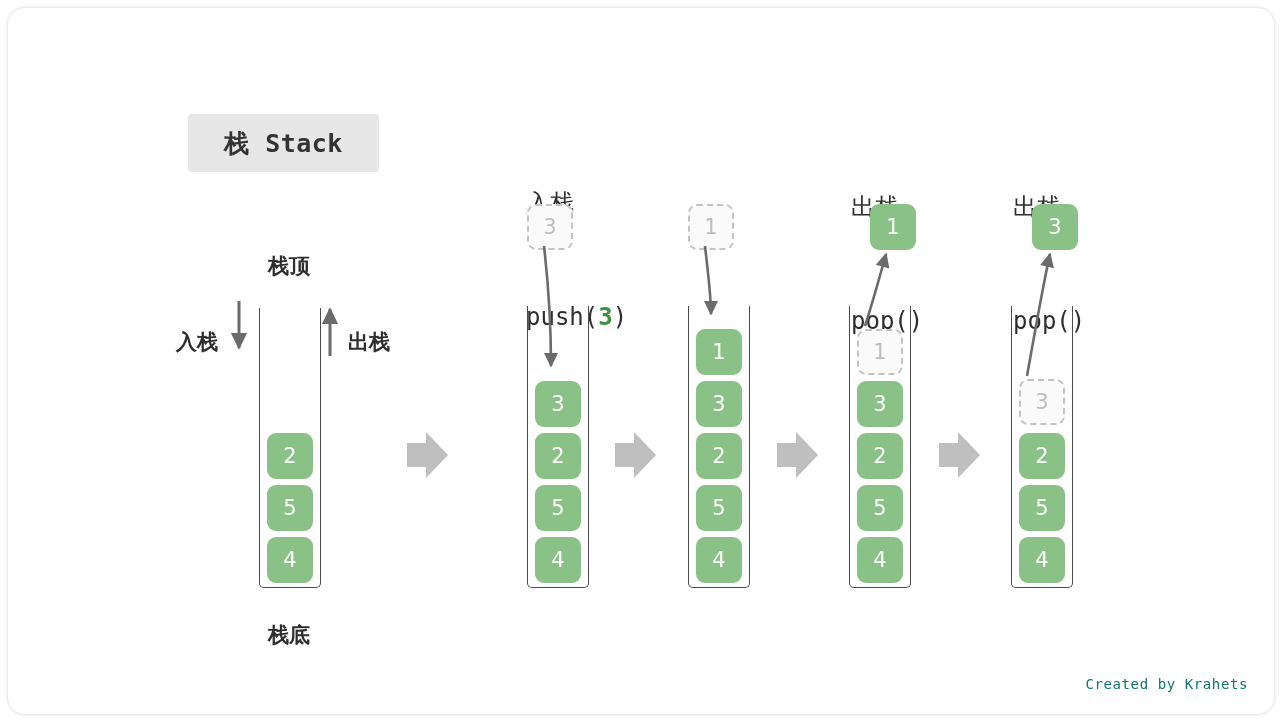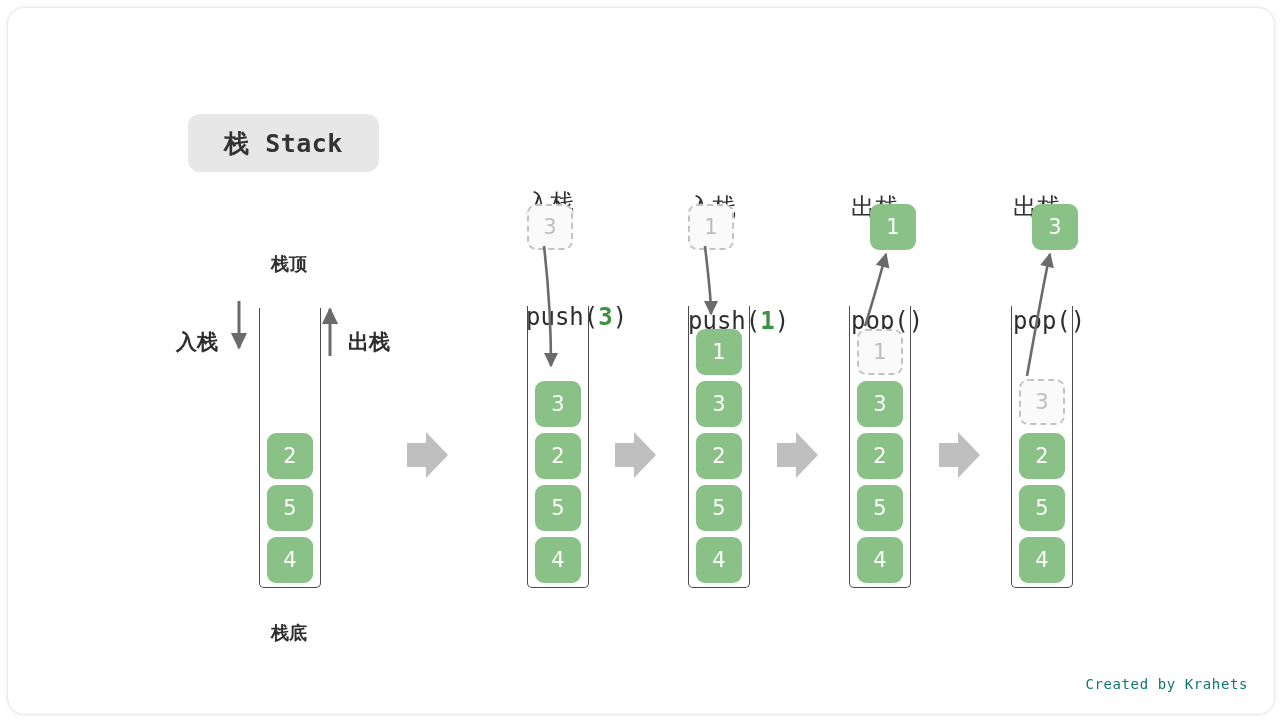--- a/index.html
+++ b/index.html
@@ -30,21 +30,21 @@
   }
 
   
   #title-badge {
     position: absolute;
     left: 180px;
     top: 106px;
     width: 191px;
     height: 58px;
     background: #e7e7e7;
-    border-radius: 12px;
+    border-radius: 4px;
     display: flex;
     align-items: center;
     justify-content: center;
   }
   #title-badge .t {
     font-family: "DejaVu Sans Mono", "Liberation Mono", monospace;
     font-size: 25px;
     font-weight: bold;
     color: #333333;
     letter-spacing: 0.5px;
@@ -113,21 +113,21 @@
     position: absolute;
     font-family: "DejaVu Sans", "Liberation Sans", sans-serif;
     font-size: 21px;
     font-weight: bold;
     color: #2e2e2e;
     white-space: pre;
   }
   .cap-label {
     position: absolute;
     font-family: "DejaVu Sans", "Liberation Sans", sans-serif;
-    font-size: 18px;
+    font-size: 21px;
     font-weight: bold;
     color: #2e2e2e;
     white-space: pre;
     text-align: center;
   }
 
   svg.ovl {
     position: absolute;
     left: 0; top: 0;
     width: 1266px; height: 706px;
@@ -172,24 +172,20 @@
     <span class="code"><span>push(</span><b>3</b><span>)</span></span>
   </div>
   <div class="box ghost" style="left:519px; top:196px;">3</div>
 
   <div class="tube" style="left:519px; top:298px; height:282px;"></div>
   <div class="box solid" style="left:527px; top:373px;">3</div>
   <div class="box solid" style="left:527px; top:425px;">2</div>
   <div class="box solid" style="left:527px; top:477px;">5</div>
   <div class="box solid" style="left:527px; top:529px;">4</div>
 
-  <div class="col-head" style="left:680px; top:104px;">
-    <span class="cn">入栈</span>
-    <span class="code"><span>push(</span><b>1</b><span>)</span></span>
-  </div>
   <div class="box ghost" style="left:680px; top:196px;">1</div>
 
   <div class="tube" style="left:680px; top:298px; height:282px;"></div>
   <div class="box solid" style="left:688px; top:321px;">1</div>
   <div class="box solid" style="left:688px; top:373px;">3</div>
   <div class="box solid" style="left:688px; top:425px;">2</div>
   <div class="box solid" style="left:688px; top:477px;">5</div>
   <div class="box solid" style="left:688px; top:529px;">4</div>
 
   <div class="col-head" style="left:843px; top:104px;">

